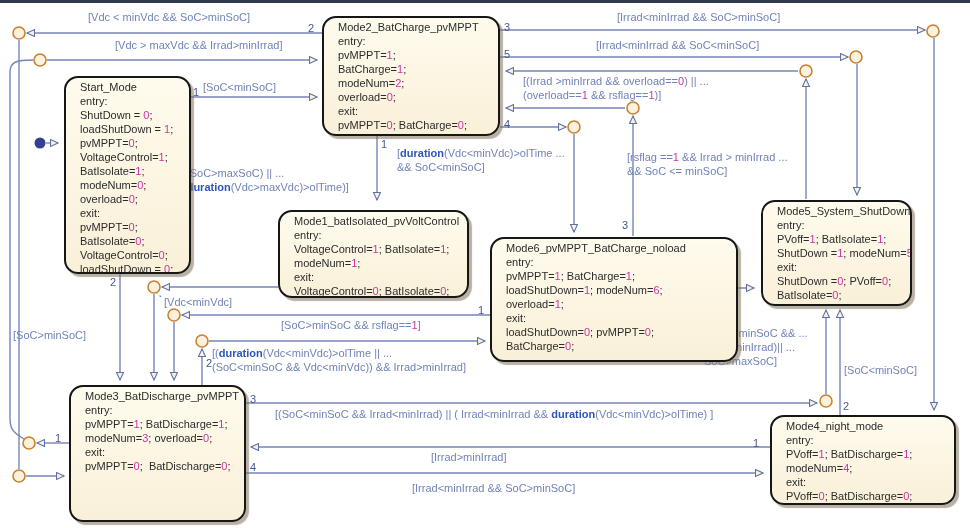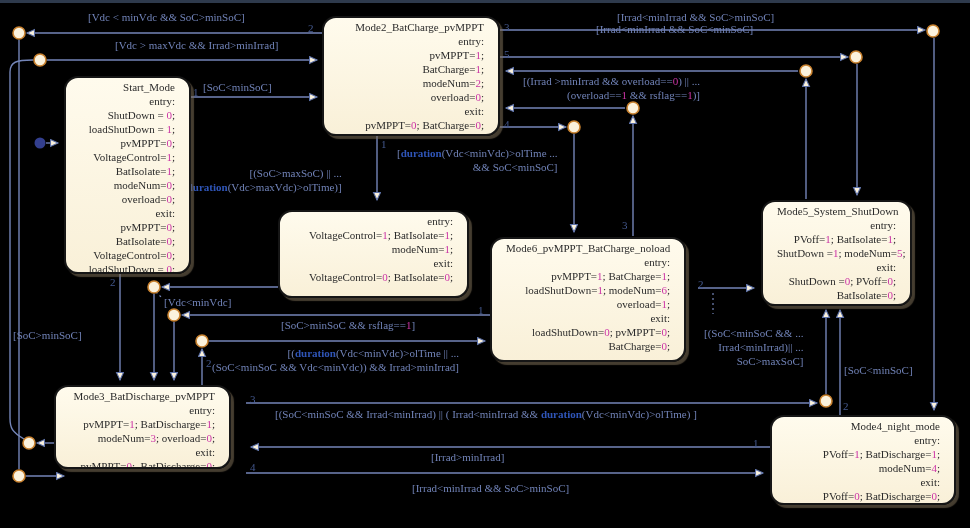--- a/index.html
+++ b/index.html
@@ -1,17 +1,17 @@
 <!DOCTYPE html>
 <html><head>
 <meta charset="utf-8">
 <style>
   html,body{margin:0;padding:0;background:#FBF2DD;}
-  #canvas{position:relative;width:970px;height:528px;background:#000000;overflow:hidden;
-          font-family:Liberation Serif, serif;text-align:right;}
+  #canvas{position:relative;width:970px;height:528px;background:#ffffff;overflow:hidden;
+          font-family:Liberation Sans, sans-serif;}
   #topbar{position:absolute;left:0;top:0;width:970px;height:3px;background:#2E3A4C;}
   svg.wires{position:absolute;left:0;top:0;width:970px;height:528px;}
   svg.wires path.tr{stroke:#7485B8;stroke-width:1.4;fill:none;}
   svg.wires path.leader{stroke:#7485B8;stroke-width:1.2;fill:none;stroke-dasharray:2,3;}
   svg.wires circle.jn{fill:#FBF2DD;stroke:#C9822F;stroke-width:1.6;}
   svg.wires circle.dot{fill:#333F8F;stroke:none;}
   .state{position:absolute;box-sizing:border-box;
          background:linear-gradient(180deg,#FFFBED 0%,#F9F0D8 100%);
          border:2px solid #161616;border-radius:14px;
          box-shadow:3px 3px 1px rgba(125,112,88,.55);
@@ -102,28 +102,30 @@
     <circle class="jn" cx="574" cy="127" r="6"></circle>
     <circle class="jn" cx="154" cy="287" r="6"></circle>
     <circle class="jn" cx="174" cy="315" r="6"></circle>
     <circle class="jn" cx="202" cy="341" r="6"></circle>
     <circle class="jn" cx="826" cy="401" r="6"></circle>
   </svg>
 
   <div class="tl" style="left:88px;top:10px">[Vdc &lt; minVdc &amp;&amp; SoC&gt;minSoC]</div>
   <div class="tl" style="left:115px;top:38px">[Vdc &gt; maxVdc &amp;&amp; Irrad&gt;minIrrad]</div>
   <div class="tl" style="left:617px;top:10px">[Irrad&lt;minIrrad &amp;&amp; SoC&gt;minSoC]</div>
-  <div class="tl" style="left:596px;top:22px">[Irrad&lt;minIrrad &amp;&amp; SoC&lt;minSoC]</div>
+  <div class="tl" style="left:596px;top:38px">[Irrad&lt;minIrrad &amp;&amp; SoC&lt;minSoC]</div>
   <div class="tl" style="left:523px;top:74px">[(Irrad &gt;minIrrad &amp;&amp; overload==<span class="num">0</span>) || ...
 (overload==<span class="num">1</span> &amp;&amp; rsflag==<span class="num">1</span>)]</div>
   <div class="tl" style="left:203px;top:80px">[SoC&lt;minSoC]</div>
   <div class="tl" style="left:183px;top:166px">[(SoC&gt;maxSoC) || ...
 (<span class="kw">duration</span>(Vdc&gt;maxVdc)&gt;olTime)]</div>
   <div class="tl" style="left:397px;top:146px">[<span class="kw">duration</span>(Vdc&lt;minVdc)&gt;olTime ...
  &amp;&amp; SoC&lt;minSoC]</div>
+  <div class="tl" style="left:627px;top:150px">[rsflag ==<span class="num">1</span> &amp;&amp; Irrad &gt; minIrrad   ...
+&amp;&amp; SoC &lt;= minSoC]</div>
   <div class="tl" style="left:164px;top:295px">[Vdc&lt;minVdc]</div>
   <div class="tl" style="left:281px;top:318px">[SoC&gt;minSoC &amp;&amp; rsflag==<span class="num">1</span>]</div>
   <div class="tl" style="left:212px;top:346px">[(<span class="kw">duration</span>(Vdc&lt;minVdc)&gt;olTime || ...
  (SoC&lt;minSoC &amp;&amp; Vdc&lt;minVdc)) &amp;&amp; Irrad&gt;minIrrad]</div>
   <div class="tl" style="left:13px;top:328px">[SoC&gt;minSoC]</div>
   <div class="tl" style="left:704px;top:326px">[(SoC&lt;minSoC &amp;&amp; ...
 Irrad&lt;minIrrad)|| ...
 SoC&gt;maxSoC]</div>
   <div class="tl" style="left:844px;top:363px">[SoC&lt;minSoC]</div>
   <div class="tl" style="left:275px;top:407px">[(SoC&lt;minSoC &amp;&amp; Irrad&lt;minIrrad) || ( Irrad&lt;minIrrad &amp;&amp; <span class="kw">duration</span>(Vdc&lt;minVdc)&gt;olTime) ]</div>
@@ -169,49 +171,50 @@
     <div class="st-line">entry:</div>
     <div class="st-line">pvMPPT=<span class="num">1</span>;</div>
     <div class="st-line">BatCharge=<span class="num">1</span>;</div>
     <div class="st-line">modeNum=<span class="num">2</span>;</div>
     <div class="st-line">overload=<span class="num">0</span>;</div>
     <div class="st-line">exit:</div>
     <div class="st-line">pvMPPT=<span class="num">0</span>; BatCharge=<span class="num">0</span>;</div>
   </div>
 
   <div class="state" style="left:278px;top:210px;width:191px;height:88px">
+    <div class="st-title">Mode1_batIsolated_pvVoltControl</div>
     <div class="st-line">entry:</div>
     <div class="st-line">VoltageControl=<span class="num">1</span>; BatIsolate=<span class="num">1</span>;</div>
     <div class="st-line">modeNum=<span class="num">1</span>;</div>
     <div class="st-line">exit:</div>
     <div class="st-line">VoltageControl=<span class="num">0</span>; BatIsolate=<span class="num">0</span>;</div>
   </div>
 
-  <div class="state" style="left:490px;top:237px;width:196px;height:125px">
+  <div class="state" style="left:490px;top:237px;width:248px;height:125px">
     <div class="st-title">Mode6_pvMPPT_BatCharge_noload</div>
     <div class="st-line">entry:</div>
     <div class="st-line">pvMPPT=<span class="num">1</span>; BatCharge=<span class="num">1</span>;</div>
     <div class="st-line">loadShutDown=<span class="num">1</span>; modeNum=<span class="num">6</span>;</div>
     <div class="st-line">overload=<span class="num">1</span>;</div>
     <div class="st-line">exit:</div>
     <div class="st-line">loadShutDown=<span class="num">0</span>; pvMPPT=<span class="num">0</span>;</div>
     <div class="st-line">BatCharge=<span class="num">0</span>;</div>
   </div>
 
   <div class="state" style="left:761px;top:200px;width:151px;height:106px">
     <div class="st-title">Mode5_System_ShutDown</div>
     <div class="st-line">entry:</div>
     <div class="st-line">PVoff=<span class="num">1</span>; BatIsolate=<span class="num">1</span>;</div>
     <div class="st-line">ShutDown =<span class="num">1</span>; modeNum=<span class="num">5</span>;</div>
     <div class="st-line">exit:</div>
     <div class="st-line">ShutDown =<span class="num">0</span>; PVoff=<span class="num">0</span>;</div>
     <div class="st-line">BatIsolate=<span class="num">0</span>;</div>
   </div>
 
-  <div class="state" style="left:54px;top:385px;width:177px;height:84px">
+  <div class="state" style="left:69px;top:385px;width:177px;height:137px">
     <div class="st-title">Mode3_BatDischarge_pvMPPT</div>
     <div class="st-line">entry:</div>
     <div class="st-line">pvMPPT=<span class="num">1</span>; BatDischarge=<span class="num">1</span>;</div>
     <div class="st-line">modeNum=<span class="num">3</span>; overload=<span class="num">0</span>;</div>
     <div class="st-line">exit:</div>
     <div class="st-line">pvMPPT=<span class="num">0</span>;  BatDischarge=<span class="num">0</span>;</div>
   </div>
 
   <div class="state" style="left:770px;top:415px;width:186px;height:90px">
     <div class="st-title">Mode4_night_mode</div>

